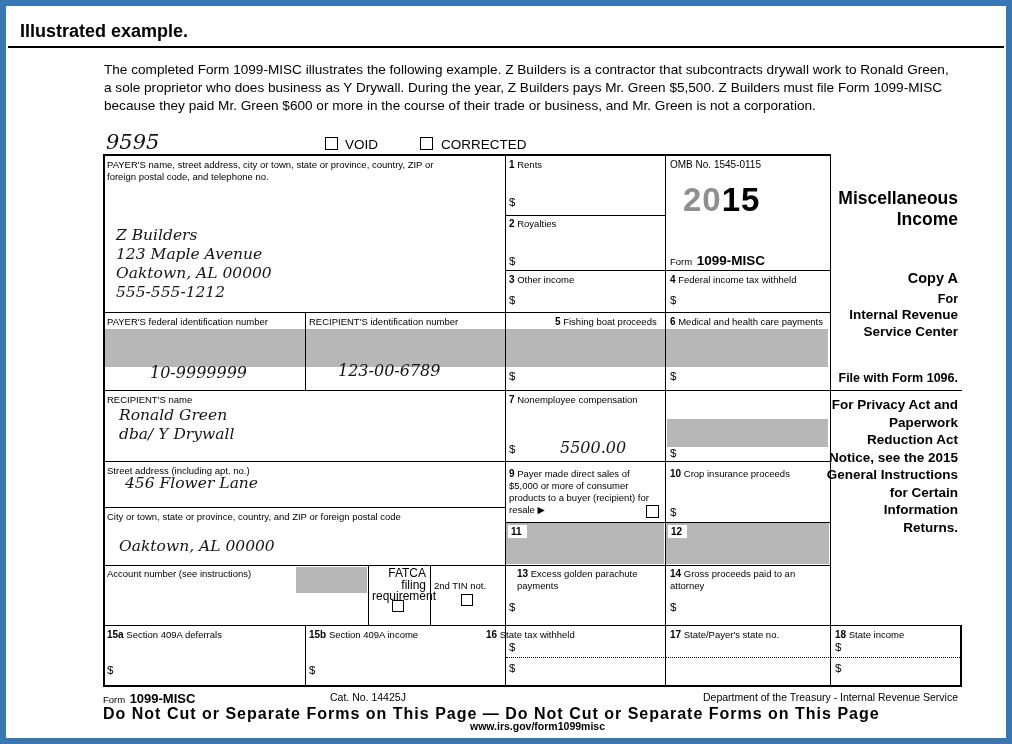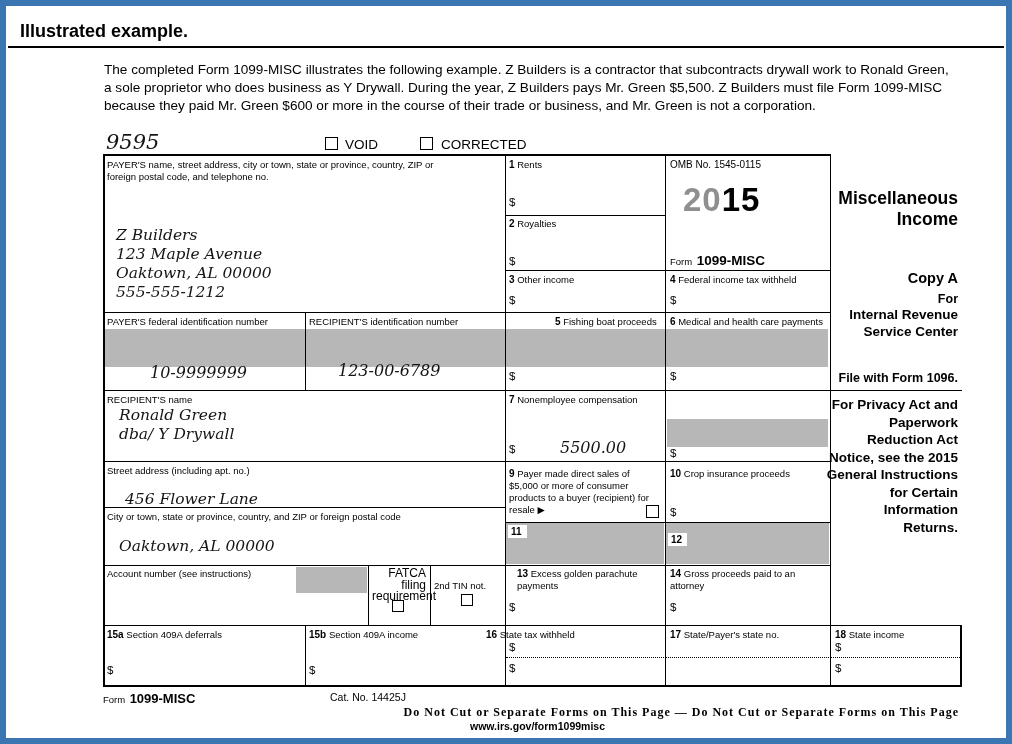--- a/index.html
+++ b/index.html
@@ -16,21 +16,21 @@
   .hand { position:absolute; font-family:"DejaVu Serif", serif; font-style:italic; font-size:15.5px; color:#151515; white-space:pre; }
   .cb { position:absolute; width:13px; height:13px; border:1.5px solid #000; background:#fff; }
   .cbl { position:absolute; font-size:13.5px; }
   .rc { position:absolute; font-weight:bold; text-align:right; width:130px; }
   .chip { position:absolute; background:#fff; font-size:10px; font-weight:bold; padding:1px 5px 1px 3px; }
   .dot { position:absolute; border-top:1.5px dotted #000; }
   .heading { position:absolute; font-size:18px; font-weight:bold; }
   .intro { position:absolute; font-size:13.6px; line-height:18px; }
   .yr { position:absolute; font-size:33px; font-weight:bold; letter-spacing:1px; }
   .yr .g { color:#8f8f8f; }
-  .notice { position:absolute; font-weight:bold; font-size:12px; letter-spacing:1px; text-align:right;font-family:Liberation Serif, serif; }
+  .notice { position:absolute; font-weight:bold; font-size:16px; letter-spacing:1px; text-align:left; }
   .foot { position:absolute; font-size:10.5px; }
 </style>
 </head>
 <body>
 
 <div class="page">
   <div class="inner"></div>
 
   <div class="heading" style="left:20px;top:21px;">Illustrated example.</div>
   <div class="hline" style="left:8px;top:46px;width:996px;height:2px;"></div>
@@ -108,30 +108,30 @@
 
   <div class="lbl" style="left:107px;top:394px;width:200px;">RECIPIENT'S name</div>
   <div class="hand" style="left:119px;top:406px;">Ronald Green</div>
   <div class="hand" style="left:119px;top:425px;">dba/ Y Drywall</div>
   <div class="lbl" style="left:509px;top:394px;width:150px;"><b>7</b> <span>Nonemployee compensation</span></div>
   <div class="d" style="left:509px;top:443px;">$</div>
   <div class="hand" style="left:560px;top:438px;font-size:16px;">5500.00</div>
   <div class="d" style="left:670px;top:447px;">$</div>
 
   <div class="lbl" style="left:107px;top:465px;width:250px;">Street address (including apt. no.)</div>
-  <div class="hand" style="left:125px;top:490px;text-align:right;">456 Flower Lane</div>
+  <div class="hand" style="left:125px;top:474px;text-align:right;">456 Flower Lane</div>
   <div class="lbl" style="left:509px;top:468px;width:140px;line-height:12px;"><b>9</b> <span>Payer made direct sales of $5,000 or more of consumer products to a buyer (recipient) for resale ▶</span></div>
   <div class="cb" style="left:646px;top:505px;"></div>
   <div class="lbl" style="left:670px;top:468px;width:158px;"><b>10</b> <span>Crop insurance proceeds</span></div>
   <div class="d" style="left:670px;top:506px;">$</div>
 
   <div class="lbl" style="left:107px;top:511px;width:380px;">City or town, state or province, country, and ZIP or foreign postal code</div>
   <div class="hand" style="left:119px;top:537px;">Oaktown, AL 00000</div>
   <div class="chip" style="left:508px;top:525px;">11</div>
-  <div class="chip" style="left:668px;top:525px;margin-top:8px;">12</div>
+  <div class="chip" style="left:668px;top:525px;">12</div>
 
   <div class="lbl" style="left:107px;top:568px;width:190px;">Account number (see instructions)</div>
   <div class="lbl" style="left:372px;top:568px;width:54px;font-size:12px;text-align:right;">FATCA filing requirement</div>
   <div class="cb" style="left:392px;top:600px;width:12px;height:12px;"></div>
   <div class="lbl" style="left:434px;top:580px;width:68px;">2nd TIN not.</div>
   <div class="cb" style="left:461px;top:594px;width:12px;height:12px;"></div>
   <div class="lbl" style="left:509px;top:568px;width:145px;margin-left:8px;"><b>13</b> <span>Excess golden parachute payments</span></div>
   <div class="d" style="left:509px;top:601px;">$</div>
   <div class="lbl" style="left:670px;top:568px;width:150px;"><b>14</b> <span>Gross proceeds paid to an attorney</span></div>
   <div class="d" style="left:670px;top:601px;">$</div>
@@ -147,15 +147,16 @@
   <div class="lbl" style="left:670px;top:629px;width:158px;"><b>17</b> <span>State/Payer's state no.</span></div>
   <div class="dot" style="left:666px;top:657px;width:163px;"></div>
   <div class="lbl" style="left:835px;top:629px;width:122px;"><b>18</b> <span>State income</span></div>
   <div class="d" style="left:835px;top:641px;">$</div>
   <div class="dot" style="left:831px;top:657px;width:129px;"></div>
   <div class="d" style="left:835px;top:662px;">$</div>
 
   <div class="abs" style="left:103px;top:689px;"><span style="font-size:9.5px;">Form</span> <span style="font-size:13px;font-weight:bold;">1099-MISC</span></div>
   <div class="foot" style="left:330px;top:691px;">Cat. No. 14425J</div>
   <div class="foot" style="left:470px;top:691px;font-weight:bold;margin-top:29px;">www.irs.gov/form1099misc</div>
+  <div class="foot" style="left:640px;top:691px;width:318px;text-align:right;">Department of the Treasury - Internal Revenue Service</div>
 
   <div class="notice" style="left:103px;top:705px;width:856px;">Do Not Cut or Separate Forms on This Page — Do Not Cut or Separate Forms on This Page</div>
 </div>
 
 </body></html>

